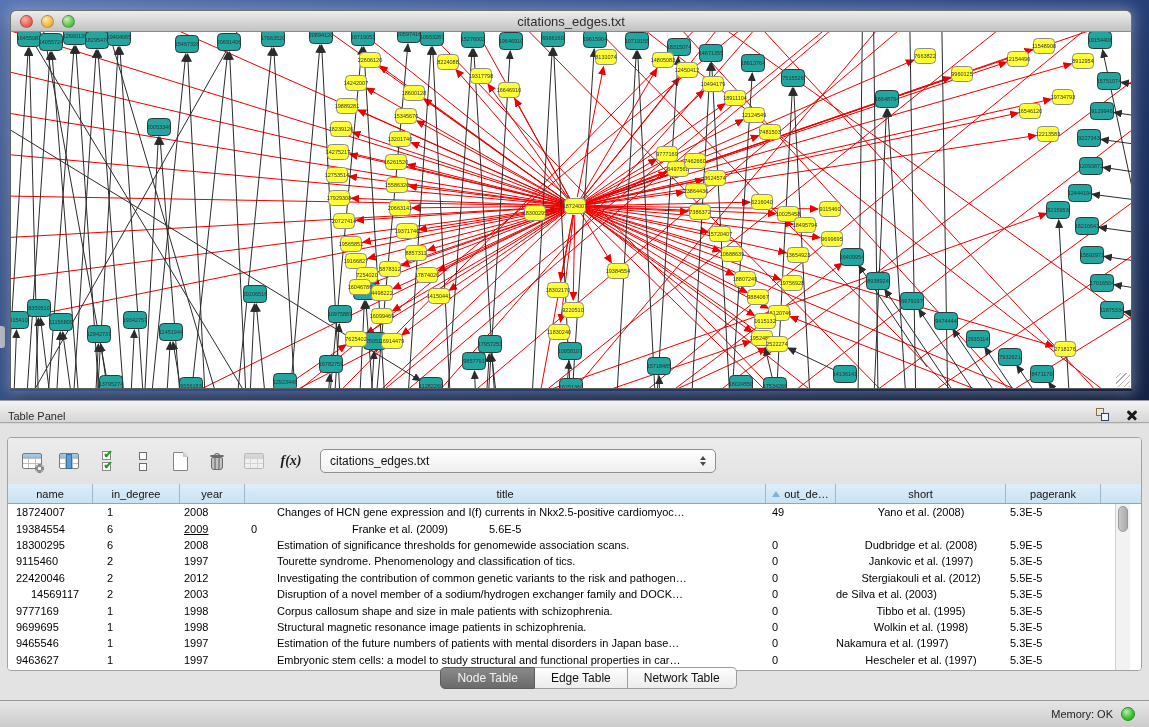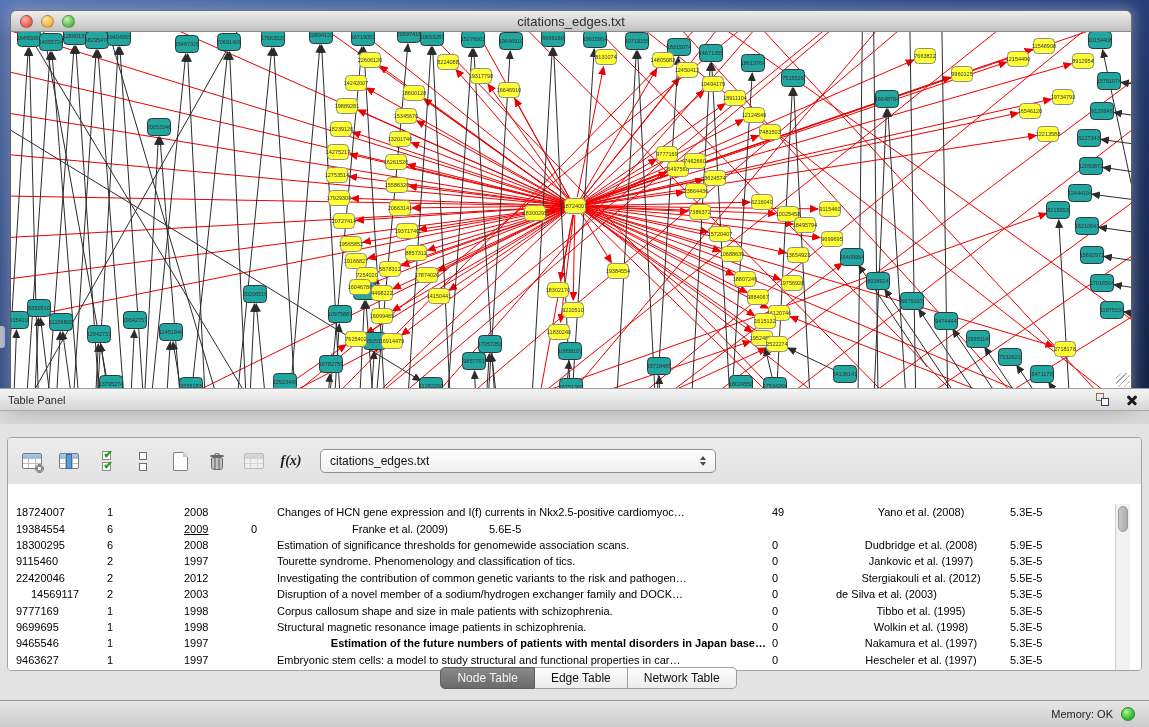--- a/index.html
+++ b/index.html
@@ -24,23 +24,23 @@
   .tl.yel   { background:radial-gradient(circle at 35% 30%, #ffe9b0, #f6bd4e 55%, #dd9f33); }
   .tl.grn   { background:radial-gradient(circle at 35% 30%, #c9f3b4, #68c65a 55%, #44a338); }
   .win-title { position:absolute; left:0; right:0; text-align:center; font-size:13px; color:#2d2d2d; }
   .net-canvas { position:relative; width:100%; height:357px; background:#fff;
     border:1px solid #5e5e5e; border-top:none; overflow:hidden; }
   .net-canvas svg { display:block; }
   .resize-grip { position:absolute; right:1px; bottom:1px; width:14px; height:14px;
     background:repeating-linear-gradient(135deg, transparent 0 3px, #9c9c9c 3px 4px); opacity:.8; }
 
   
-  .tp-header { position:absolute; left:0; top:388px; width:1149px; height:23px;
+  .tp-header { position:absolute; left:0; top:400px; width:1149px; height:23px;
     background:linear-gradient(#f4f4f4,#d6d6d6); border-top:1px solid #9b9b9b; border-bottom:1px solid #a8a8a8;
-    display:flex; align-items:center; }
+    display:flex; align-items:flex-end; }
   .tp-title { font-size:11px; color:#2a2a2a; margin-left:8px; flex:1; }
   .float-ico { width:15px; height:14px; position:relative; margin-right:14px; cursor:default; }
   .float-ico .sq1 { position:absolute; left:0; top:0; width:8px; height:8px; border:1.5px solid #8a7340; }
   .float-ico .sq2 { position:absolute; left:5px; top:5px; width:8px; height:8px; border:1.5px solid #2e3f6e; background:#f4f4f4; }
   .close-ico { width:14px; height:14px; position:relative; margin-right:10px; }
   .close-ico::before, .close-ico::after { content:""; position:absolute; left:1px; top:6px; width:12px; height:2.6px; background:#1b1b1b; border-radius:1px; }
   .close-ico::before { transform:rotate(45deg); } .close-ico::after { transform:rotate(-45deg); }
 
   .tp-body { position:absolute; left:0; top:424px; width:1149px; height:276px; background:#e3e3e3; }
   .tp-container { position:absolute; left:7px; top:13px; width:1135px; height:234px;
@@ -962,20 +962,44 @@
       <div class="net-select">
         <span class="val">citations_edges.txt</span>
         <span class="sel-arrows">
             <span class="up"></span>
             <span class="dn"></span>
           </span>
       </div>
     </div>
 
     <div class="grid">
+      <div class="grid-head" id="grid-head">
+          <div class="gh-cell" style="width: 85px;">
+            <span>name</span>
+          </div>
+          <div class="gh-cell" style="width: 87px;">
+            <span>in_degree</span>
+          </div>
+          <div class="gh-cell" style="width: 65px;">
+            <span>year</span>
+          </div>
+          <div class="gh-cell" style="width: 521px;">
+            <span>title</span>
+          </div>
+          <div class="gh-cell" style="width: 70px;">
+            <span class="sort-tri"></span>
+            <span>out_de…</span>
+          </div>
+          <div class="gh-cell" style="width: 170px;">
+            <span>short</span>
+          </div>
+          <div class="gh-cell" style="width: 95px;">
+            <span>pagerank</span>
+          </div>
+        </div>
       <div class="grid-rows" id="grid-rows">
           <div class="g-row">
             <div class="g-cell" style="width: 85px; text-align: left; padding-left: 8px;">18724007</div>
             <div class="g-cell" style="width: 87px; text-align: left; padding-left: 14px;">1</div>
             <div class="g-cell" style="width: 65px; text-align: left; padding-left: 4px;">2008</div>
             <div class="g-cell" style="width: 521px; text-align: left; padding-left: 32px;">Changes of HCN gene expression and I(f) currents in Nkx2.5-positive cardiomyoc…</div>
             <div class="g-cell" style="width: 70px; text-align: left; padding-left: 6px;">49</div>
             <div class="g-cell" style="width: 170px; text-align: center; padding-left: 0px;">Yano et al. (2008)</div>
             <div class="g-cell" style="width: 95px; text-align: left; padding-left: 4px;">5.3E-5</div>
           </div>
@@ -1038,23 +1062,23 @@
             <div class="g-cell" style="width: 65px; text-align: left; padding-left: 4px;">1998</div>
             <div class="g-cell" style="width: 521px; text-align: left; padding-left: 32px;">Structural magnetic resonance image patients in schizophrenia.</div>
             <div class="g-cell" style="width: 70px; text-align: left; padding-left: 6px;">0</div>
             <div class="g-cell" style="width: 170px; text-align: center; padding-left: 0px;">Wolkin et al. (1998)</div>
             <div class="g-cell" style="width: 95px; text-align: left; padding-left: 4px;">5.3E-5</div>
           </div>
           <div class="g-row">
             <div class="g-cell" style="width: 85px; text-align: left; padding-left: 8px;">9465546</div>
             <div class="g-cell" style="width: 87px; text-align: left; padding-left: 14px;">1</div>
             <div class="g-cell" style="width: 65px; text-align: left; padding-left: 4px;">1997</div>
-            <div class="g-cell" style="width: 521px; text-align: right; padding-left: 32px; font-weight: bold;">Estimation of the future numbers of patients with mental disorders in Japan base…</div>
+            <div class="g-cell" style="width: 521px; text-align: left; padding-left: 32px;">Estimation of the future numbers of patients with mental disorders in Japan base…</div>
             <div class="g-cell" style="width: 70px; text-align: left; padding-left: 6px;">0</div>
-            <div class="g-cell" style="width: 170px; text-align: center; padding-left: 0px;">Nakamura et al. (1997)</div>
+            <div class="g-cell" style="width: 170px; padding-left: 0px;">Nakamura et al. (1997)</div>
             <div class="g-cell" style="width: 95px; text-align: left; padding-left: 4px;">5.3E-5</div>
           </div>
           <div class="g-row">
             <div class="g-cell" style="width: 85px; text-align: left; padding-left: 8px;">9463627</div>
             <div class="g-cell" style="width: 87px; text-align: left; padding-left: 14px;">1</div>
             <div class="g-cell" style="width: 65px; text-align: left; padding-left: 4px;">1997</div>
             <div class="g-cell" style="width: 521px; text-align: left; padding-left: 32px;">Embryonic stem cells: a model to study structural and functional properties in car…</div>
             <div class="g-cell" style="width: 70px; text-align: left; padding-left: 6px;">0</div>
             <div class="g-cell" style="width: 170px; text-align: center; padding-left: 0px;">Hescheler et al. (1997)</div>
             <div class="g-cell" style="width: 95px; text-align: left; padding-left: 4px;">5.3E-5</div>

